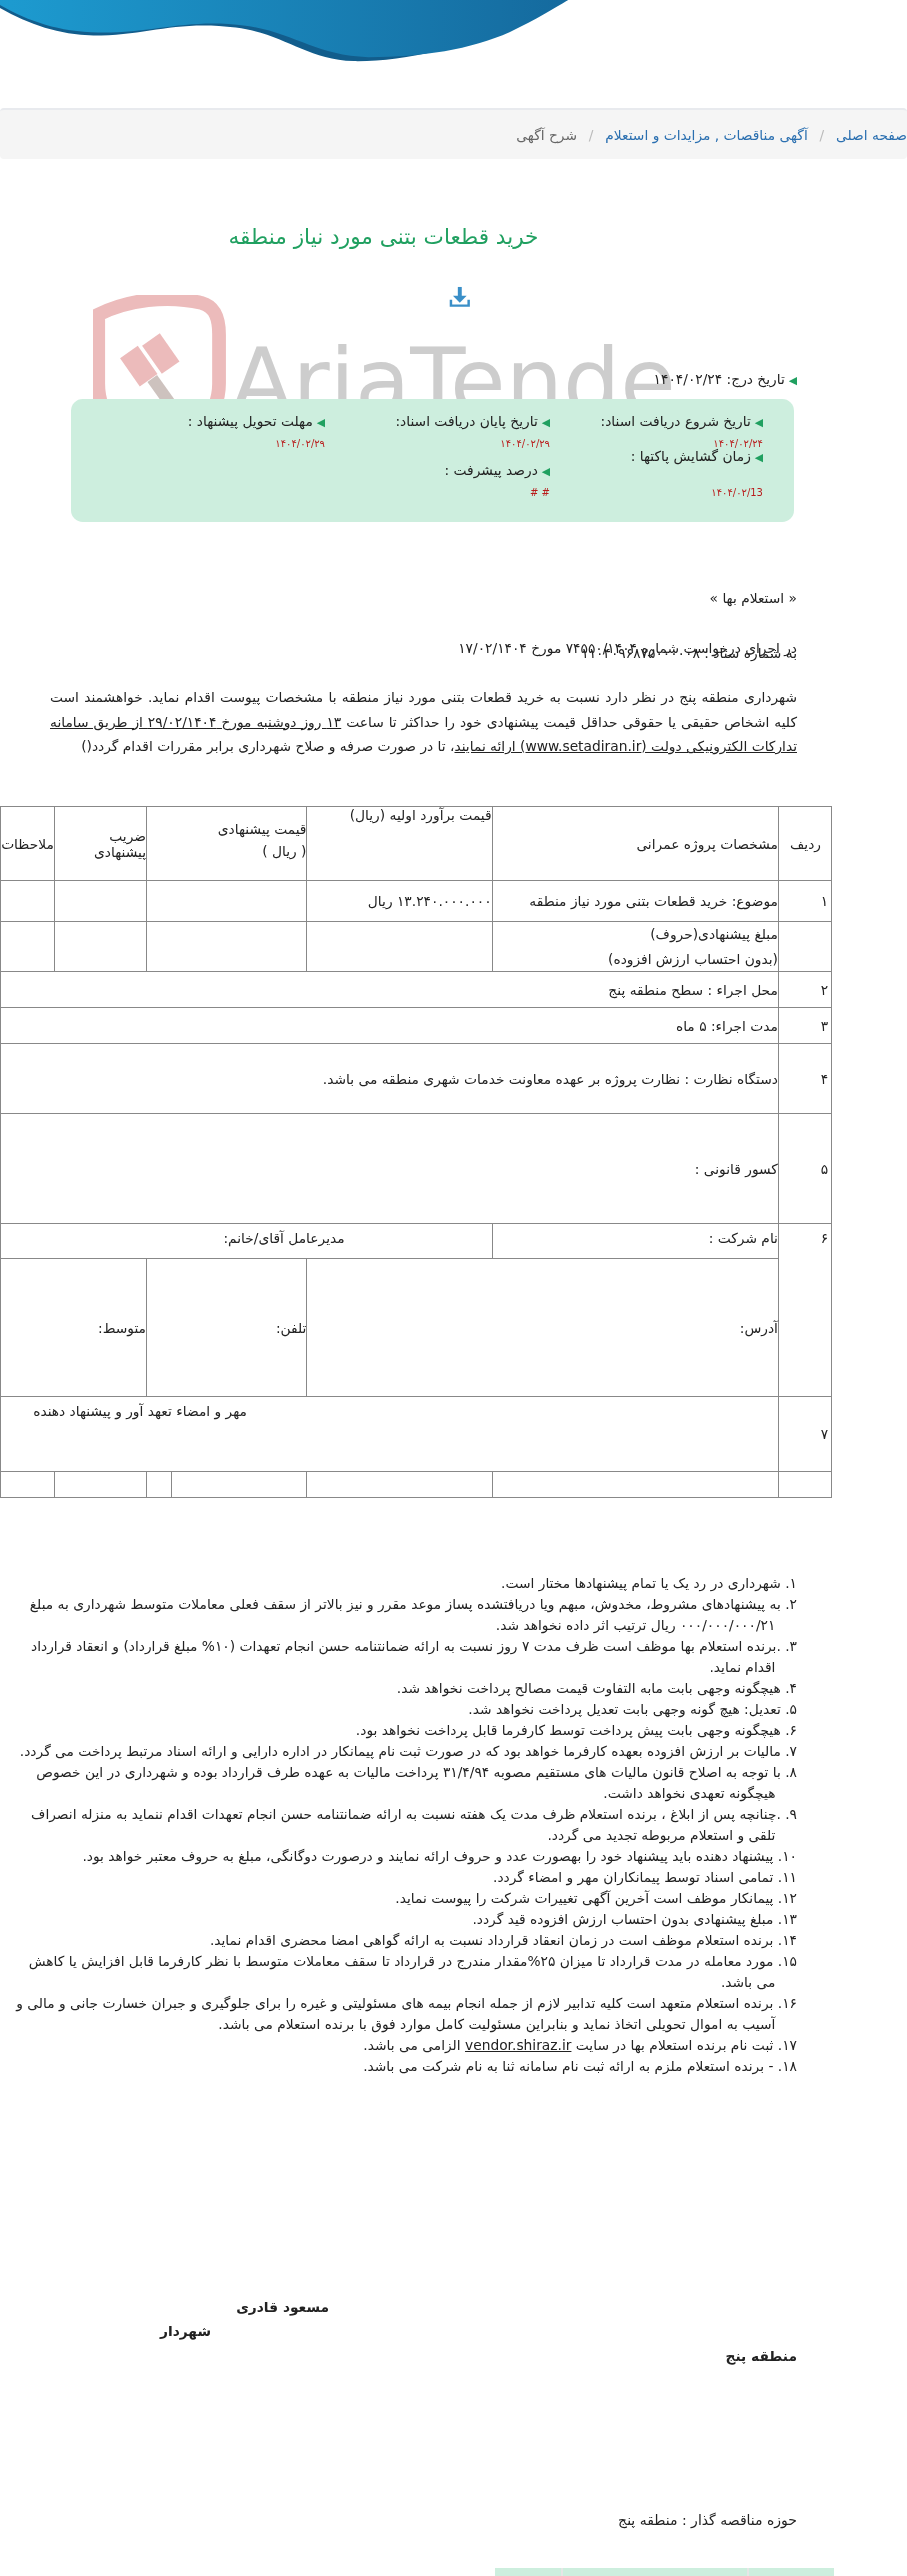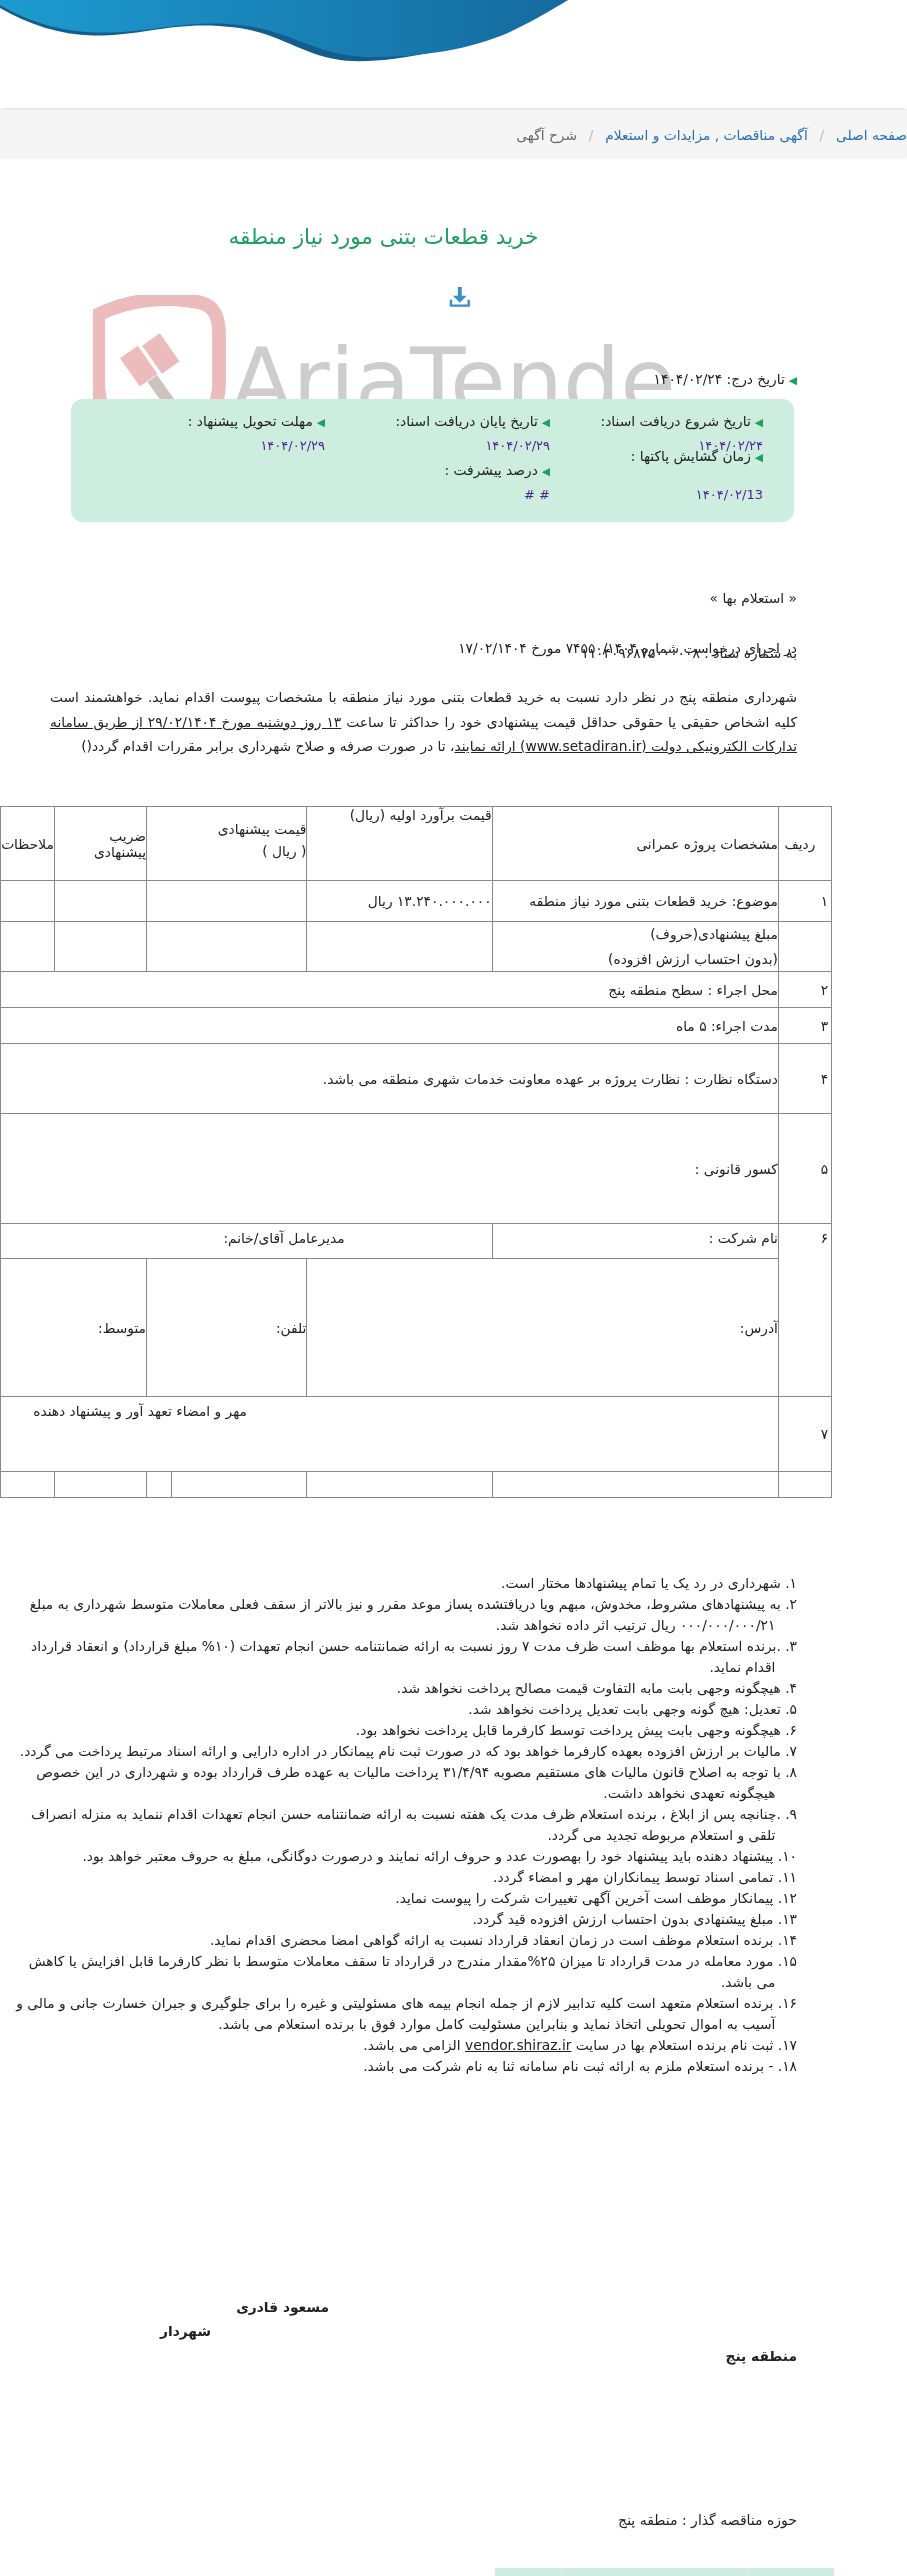--- a/index.html
+++ b/index.html
@@ -31,21 +31,21 @@
     .insert-date {
       position: absolute; top: 371px; right: 110px; direction: rtl;
       font-size: 13.8px; color: #222;
     }
     .tri { color: #20a060; font-size: 10.8px; margin-left: 3.9px; }
     .green-box {
       position: absolute; top: 399px; left: 71px; width: 723px; height: 123px;
       background: #cdeede; border-radius: 11.8px; direction: rtl;
     }
     .gb-item { position: absolute; font-size: 13.8px; color: #222; }
-    .gb-val { position: absolute; font-size: 13px; color: #4c1d95; }
+    .gb-val { position: absolute; font-size: 10px; color: #b91c1c; }
     .body-text {
       position: absolute; right: 110px; width: 747px; direction: rtl;
       font-size: 13.8px; line-height: 24.6px; color: #222; text-align: justify;
     }
     .body-text u { text-decoration: underline; }
     table.spec {
       position: absolute; top: 806px; left: 0; width: 832px;
       border-collapse: collapse; direction: rtl; font-size: 13.8px; color: #222;
     }
     table.spec td, table.spec th {
@@ -145,21 +145,21 @@
     <col style="width:56px">
     <col style="width:290px">
     <col style="width:187px">
     <col style="width:137px">
     <col style="width:25.6px">
     <col style="width:93px">
     <col style="width:43px">
   </colgroup>
   <tbody>
       <tr style="height:74px;">
-    <th style="padding-right:10px;text-align:center;">ردیف</th>
+    <th style="padding-right:10px;">ردیف</th>
     <th>مشخصات پروژه عمرانی</th>
     <th style="vertical-align:top;">قیمت برآورد اولیه (ریال)</th>
     <th colspan="2">
       <div>قیمت پیشنهادی</div>
       <div style="line-height:29.5px;">( ریال )</div>
     </th>
     <th style="width:54px;">ضریب پیشنهادی</th>
     <th>ملاحظات</th>
   </tr>
   <tr style="height:41px;">

